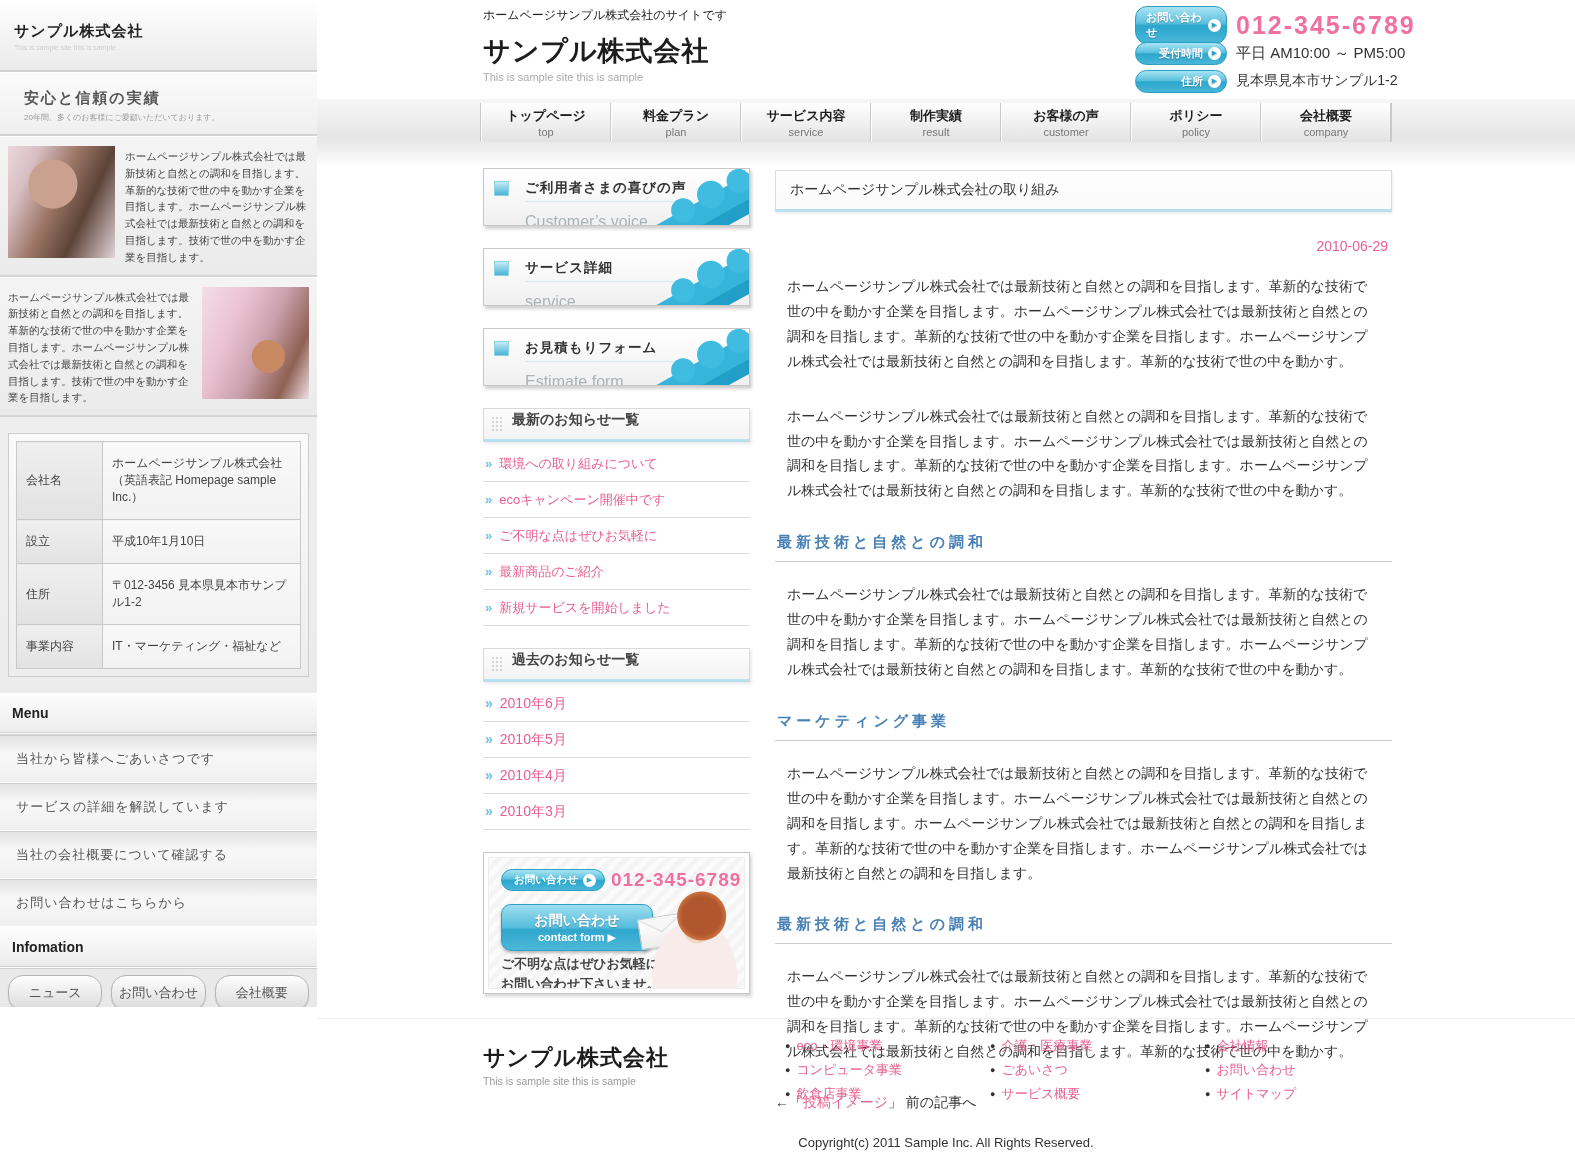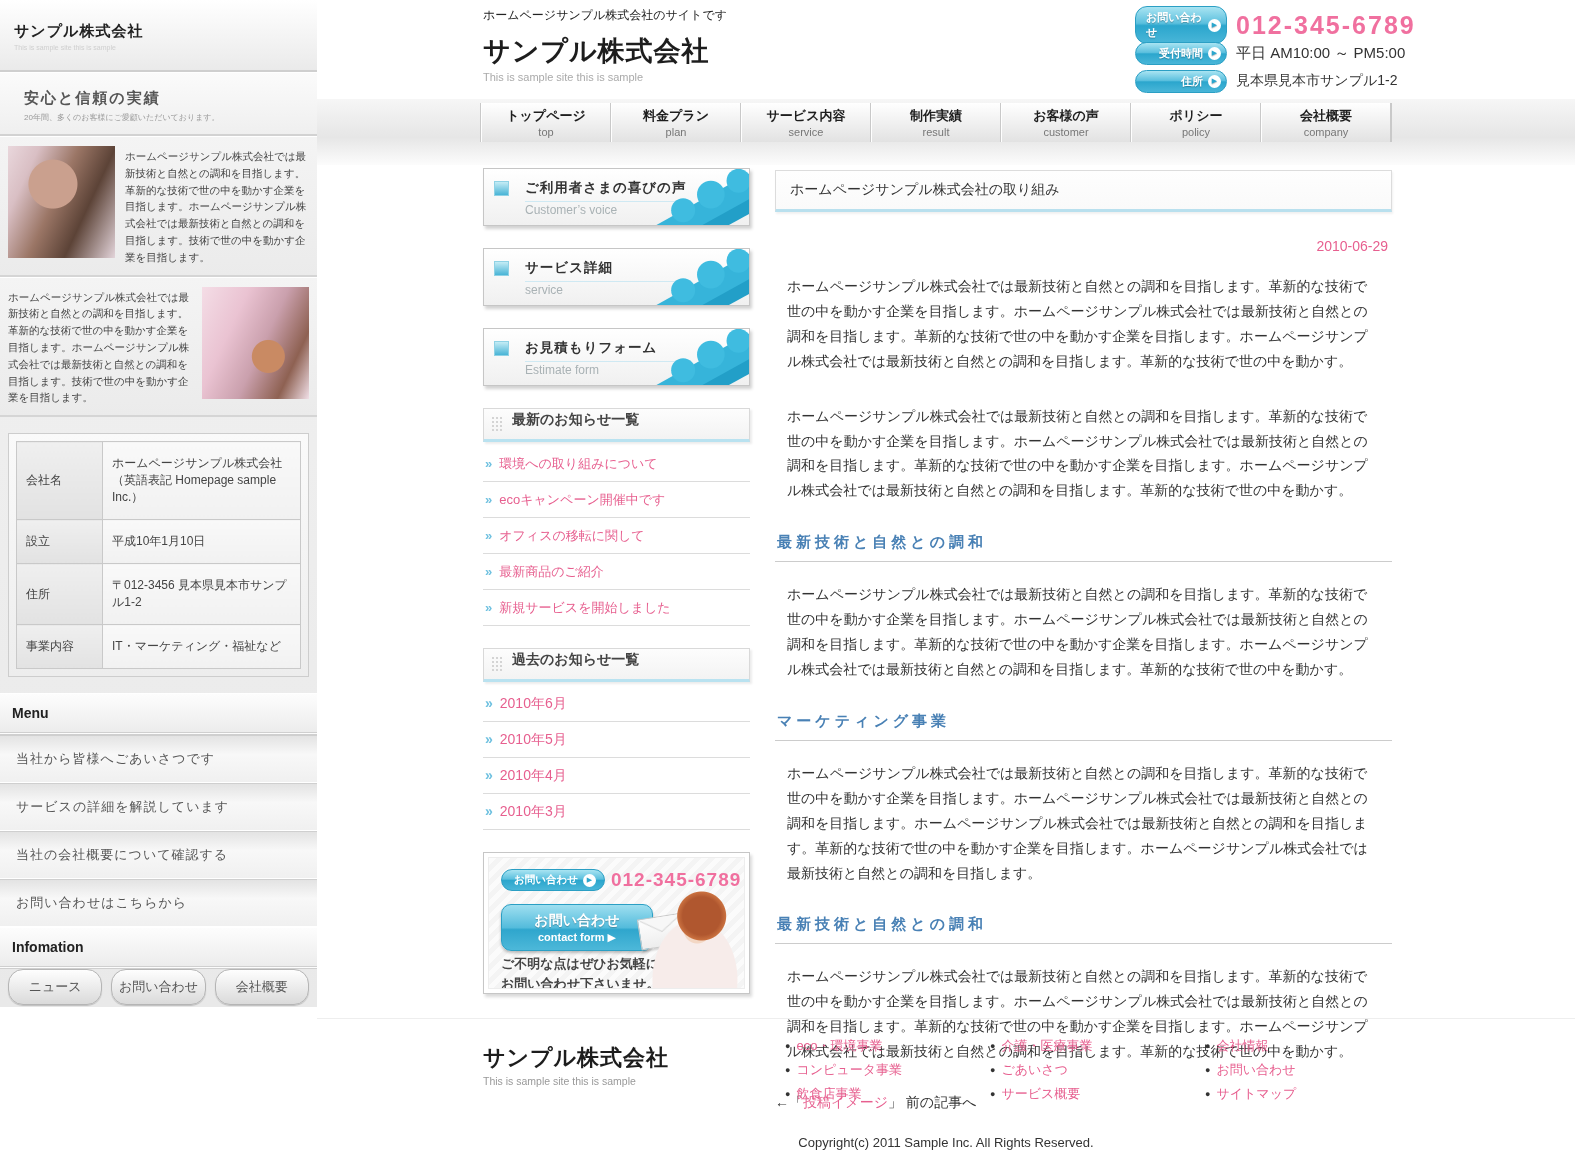--- a/index.html
+++ b/index.html
@@ -31,21 +31,21 @@
   .sb-table th, .sb-table td { border: 1px solid #c9c9c9; font-size: 12px; font-weight: normal;
                                text-align: left; vertical-align: middle; padding: 13px 9px; color: #444; }
   .sb-table th { width: 86px; background: linear-gradient(#efefef,#e2e2e2); }
   .sb-table td { background: linear-gradient(#f9f9f9,#f1f1f1); white-space: pre-line; }
   .sb-head { background: linear-gradient(#fdfdfd,#ececec); border-top: 1px solid #fff;
              border-bottom: 3px double #cfcfcf; padding: 11px 12px; font-size: 14px;
              font-weight: bold; color: #222; }
   .sb-menu-item { background: linear-gradient(180deg,#e3e3e3 0,#f8f8f8 40%,#f0f0f0 100%);
                   border-top: 1px solid #cfcfcf; border-bottom: 1px solid #fff;
                   padding: 14px 16px; font-size: 13px; color: #555; letter-spacing: 1px; cursor: pointer; }
-  .sb-btn-row { display: flex; gap: 9px; padding: 0 8px 10px; }
+  .sb-btn-row { display: flex; gap: 9px; padding: 6px 8px 10px; }
   .sb-btn { flex: 1; border: 1px solid #b5b5b5; border-radius: 15px; text-align: center;
             background: linear-gradient(#fefefe,#dadada); padding: 8px 0; font-size: 13px;
             color: #555; box-shadow: 0 1px 1px rgba(0,0,0,.18); cursor: pointer; }
 
   
   .site-note { position: absolute; left: 483px; top: 7px; font-size: 12px; color: #222; }
   .logo-main { position: absolute; left: 483px; top: 33px; }
   .logo-main-title { font-size: 27px; font-weight: bold; color: #1d1d1d; letter-spacing: 1px; }
   .logo-main-sub { font-size: 11px; color: #aaa; margin-top: 2px; }
   .contact-top { position: absolute; left: 1135px; top: 13px; width: 440px; }
@@ -72,21 +72,21 @@
 
   
   .quick { position: absolute; left: 483px; top: 168px; width: 267px; }
   .banner { position: relative; height: 58px; border: 1px solid #c6c6c6; background: linear-gradient(#ffffff,#f0f0f0);
             box-shadow: 2px 3px 3px rgba(0,0,0,.18); margin-bottom: 22px; overflow: hidden;
             display: flex; padding: 10px 10px 0 10px; gap: 16px; cursor: pointer; }
   .sq-icon { width: 15px; height: 15px; flex: none; margin-top: 2px;
              background: linear-gradient(#c4ecf5,#49b4d6); border: 1px solid #8fd2e5; }
   .banner-title { font-size: 13.5px; font-weight: bold; color: #333; letter-spacing: 1px;
                   border-bottom: 1px solid #cfe9f3; padding-bottom: 4px; width: 165px; }
-  .banner-sub { font-size: 12px; color: #a9b2b5; margin-top: 1px; }
+  .banner-sub { font-size: 16px; color: #a9b2b5; margin-top: 11px; }
   .ribbon-svg { position: absolute; right: -8px; bottom: -14px; width: 120px; height: 74px; }
 
   .list-head { position: relative; border: 1px solid #d9d9d9; border-bottom: 3px solid #b9e2f0;
                background: linear-gradient(#fdfdfd,#f3f3f3); padding: 2px 12px 10px 28px;
                font-size: 14px; font-weight: bold; color: #444; box-shadow: 2px 2px 2px rgba(0,0,0,.08); }
   .list-head::before { content: ""; position: absolute; left: 7px; top: 7px; bottom: 7px; width: 11px;
                background-image: radial-gradient(#d4d4d4 1px, transparent 1.3px); background-size: 4px 4px; }
   .news-list { list-style: none; margin: 4px 0 22px; }
   .news-list li { border-bottom: 1px solid #dcdcdc; padding: 9px 2px 8px; font-size: 13px; }
   .news-list.past li { font-size: 14px; }
@@ -308,21 +308,21 @@
         <circle cx="50" cy="49" r="13" fill="#3fbce0"></circle>
           <circle cx="80" cy="32" r="15" fill="#3fbce0"></circle>
           <circle cx="110" cy="17" r="13" fill="#3fbce0"></circle>
       </svg>
     </div>
 
     <div class="list-head">最新のお知らせ一覧</div>
     <ul class="news-list">
       <li><span class="chev">»</span><a class="pink-link">環境への取り組みについて</a></li>
       <li><span class="chev">»</span><a class="pink-link">ecoキャンペーン開催中です</a></li>
-      <li><span class="chev">»</span><a class="pink-link">オフィスの移転に関して</a></li>
+      <li><span class="chev">»</span><a class="pink-link">ご不明な点はぜひお気軽に</a></li>
       <li><span class="chev">»</span><a class="pink-link">最新商品のご紹介</a></li>
       <li><span class="chev">»</span><a class="pink-link">新規サービスを開始しました</a></li>
     </ul>
 
     <div class="list-head">過去のお知らせ一覧</div>
     <ul class="news-list past">
       <li><span class="chev">»</span><a class="pink-link">2010年6月</a></li>
       <li><span class="chev">»</span><a class="pink-link">2010年5月</a></li>
       <li><span class="chev">»</span><a class="pink-link">2010年4月</a></li>
       <li><span class="chev">»</span><a class="pink-link">2010年3月</a></li>

